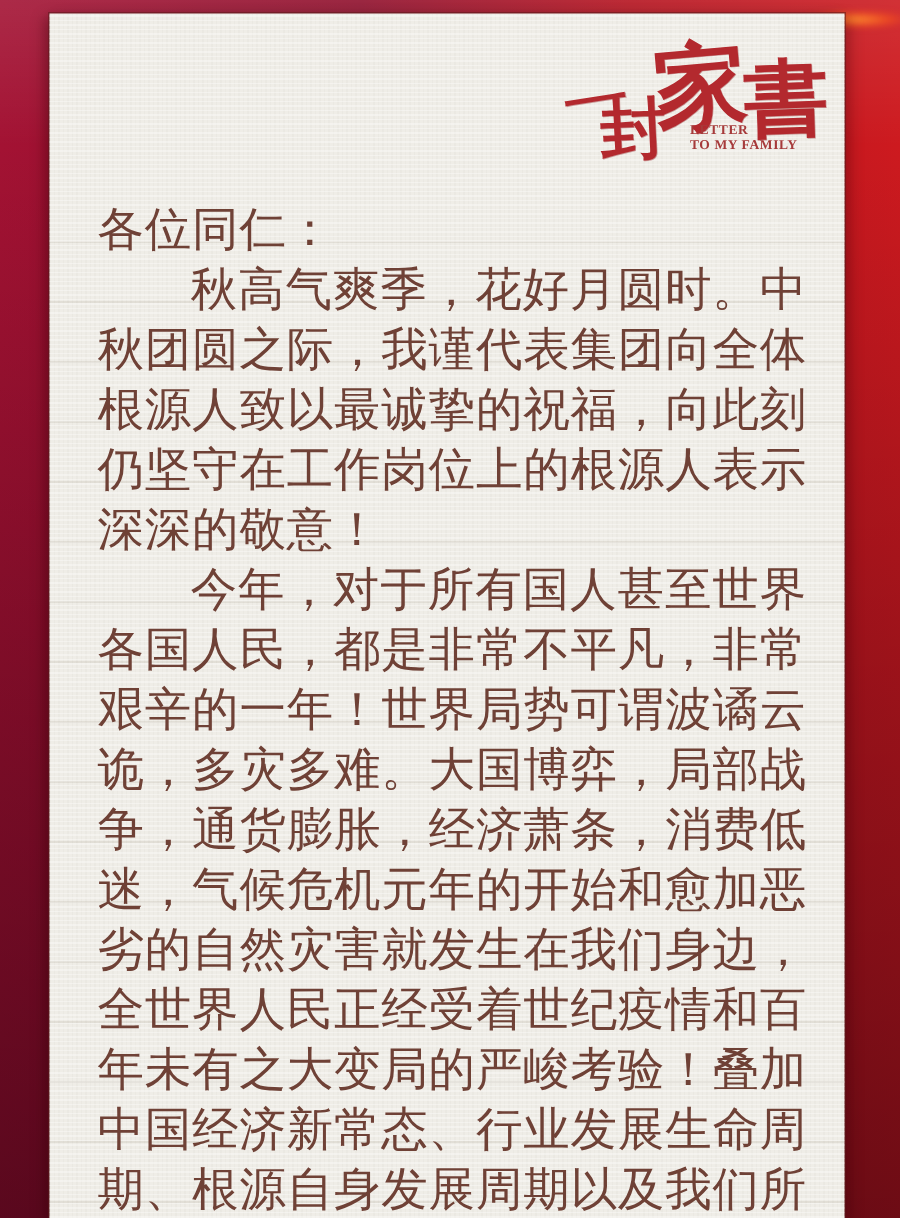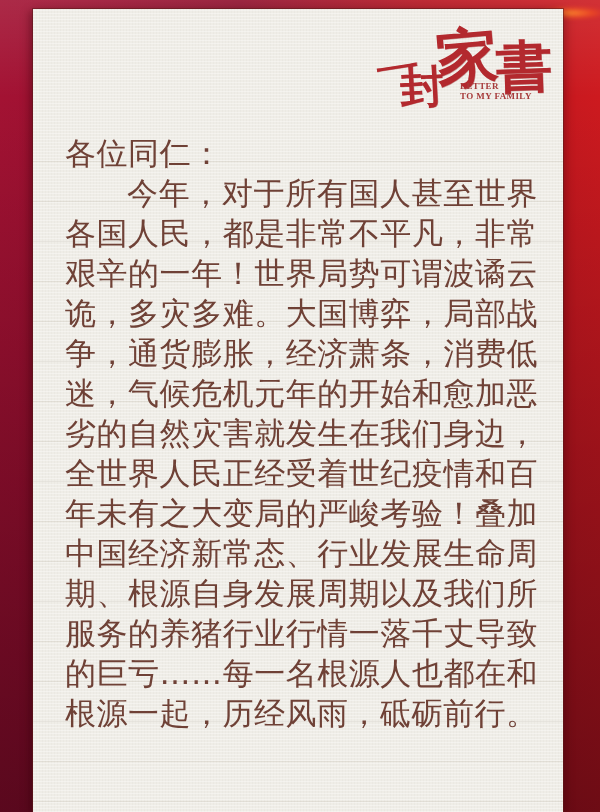--- a/index.html
+++ b/index.html
@@ -77,15 +77,16 @@
     <span class="cal c3">家</span>
     <span class="cal c4">書</span>
     <div class="logo-en">
       <div>LETTER</div>
       <div>TO MY FAMILY</div>
     </div>
   </div>
 
   <div class="letter-body">
     <p class="salutation">各位同仁：</p>
+    <p class="para">秋高气爽季，花好月圆时。中秋团圆之际，我谨代表集团向全体根源人致以最诚挚的祝福，向此刻仍坚守在工作岗位上的根源人表示深深的敬意！</p>
     <p class="para">今年，对于所有国人甚至世界各国人民，都是非常不平凡，非常艰辛的一年！世界局势可谓波谲云诡，多灾多难。大国博弈，局部战争，通货膨胀，经济萧条，消费低迷，气候危机元年的开始和愈加恶劣的自然灾害就发生在我们身边，全世界人民正经受着世纪疫情和百年未有之大变局的严峻考验！叠加中国经济新常态、行业发展生命周期、根源自身发展周期以及我们所服务的养猪行业行情一落千丈导致的巨亏……每一名根源人也都在和根源一起，历经风雨，砥砺前行。</p>
   </div>
 </div>
 
 </body></html>

